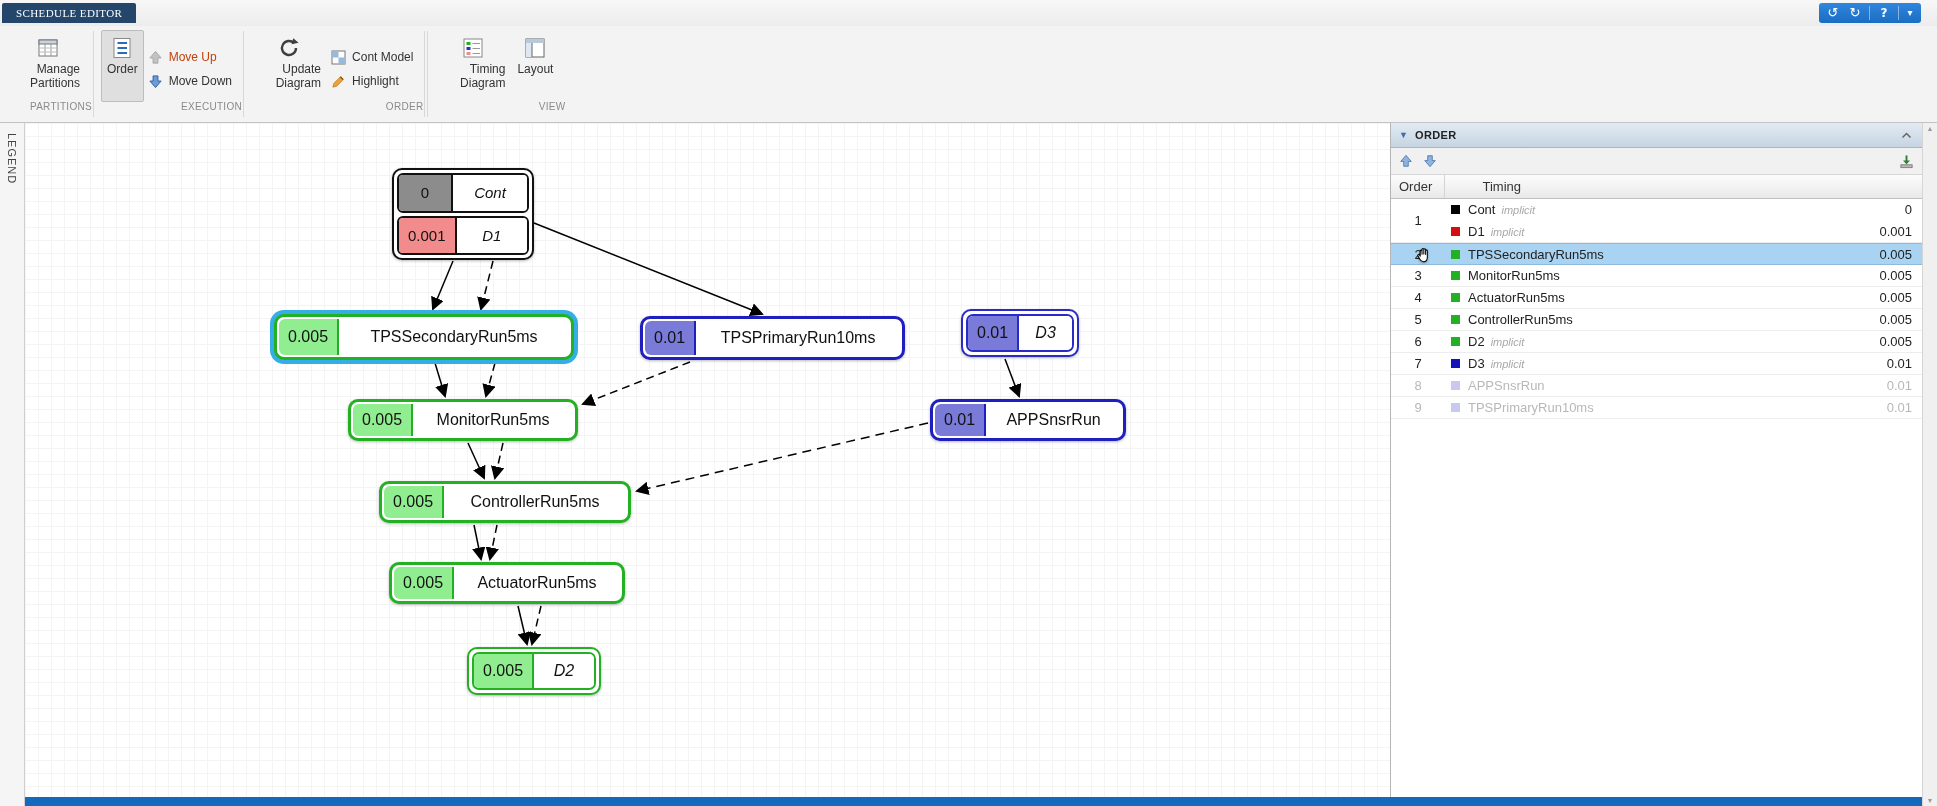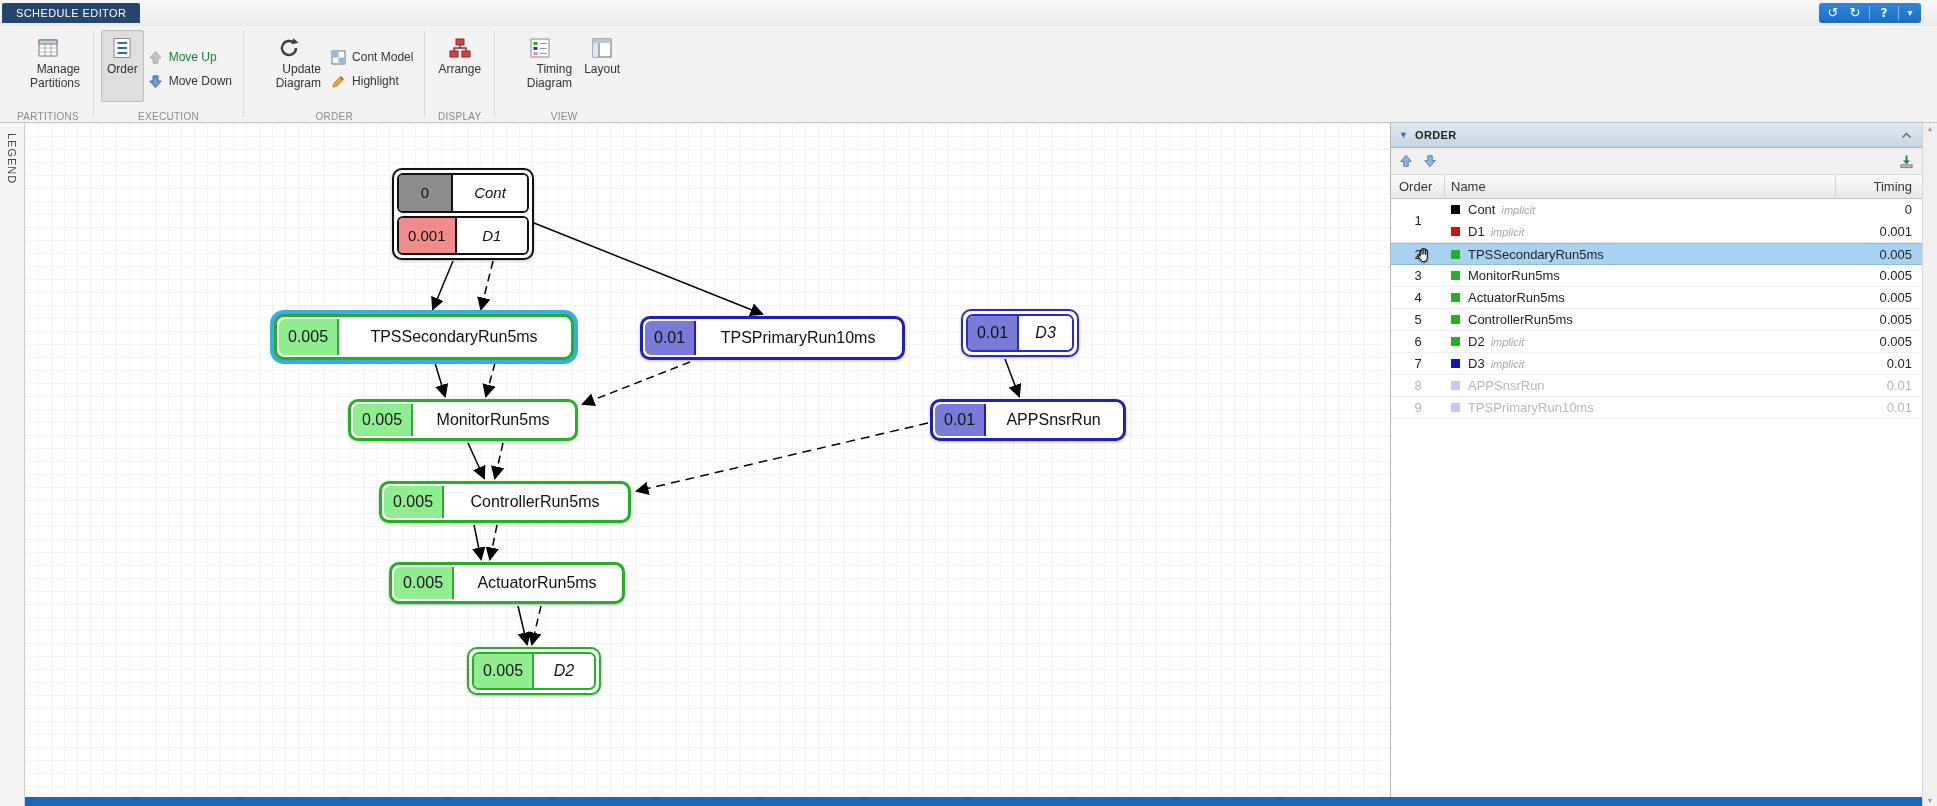--- a/index.html
+++ b/index.html
@@ -5,47 +5,47 @@
   * { box-sizing: border-box; margin: 0; padding: 0; }
   html,body { width:1937px; height:806px; }
   body { font-family:"Liberation Sans", sans-serif; background:#e8e8e8; overflow:hidden; }
   .app { position:relative; width:1937px; height:806px; background:#f0f0f0; overflow:hidden; }
 
   
   .titlebar { position:absolute; left:0; top:0; right:0; height:26px;
               background:linear-gradient(#f7f7f7,#ececec); border-bottom:0; }
   .tab { position:absolute; left:2px; top:3px; height:20px; padding:0 14px;
          background:#24466b; color:#fff; font-size:11px; letter-spacing:.4px;
-         display:flex; align-items:center; border-radius:2px 2px 0 0; }
+         display:flex; align-items:center; border-radius:2px 2px 0 0;font-family:Liberation Serif, serif; }
   .qat { position:absolute; right:16px; top:3px; height:20px; padding:0 4px;
          background:linear-gradient(#2f86dd,#1a6dc2); border-radius:3px;
          display:flex; align-items:center; gap:2px; }
   .qbtn { color:#fff; font-size:13px; line-height:18px; width:20px; text-align:center;
           font-family:"DejaVu Sans", sans-serif; cursor:default; }
   .qbtn.small { font-size:10px; width:14px; }
   .qhelp { font-size:12px; font-weight:bold; }
   .qsep { width:1px; height:14px; background:rgba(255,255,255,.45); margin:0 2px; }
 
   
   .toolstrip { position:absolute; left:0; top:26px; right:0; height:97px;
                background:#f3f3f3; border-bottom:1px solid #c3c3c3;
                display:flex; align-items:stretch; padding-left:4px; }
   .tgroup { position:relative; display:flex; align-items:flex-start; padding:4px 6px 16px 6px; }
-  .tgroup-label { position:absolute; left:0; right:0; bottom:0; text-align:center;
+  .tgroup-label { position:absolute; left:0; right:0; bottom:10px; text-align:right;
                   font-size:10px; color:#8a8a8a; letter-spacing:.3px; }
   .vsep { width:1px; background:#d8d8d8; margin:5px 1px; }
   .bigbtn { display:flex; flex-direction:column; align-items:center; gap:3px;
             background:transparent; border:1px solid transparent; border-radius:2px;
             padding:5px 5px 2px 5px; font-size:12px; color:#333; height:72px; cursor:default; }
   .bigbtn .blabel { text-align:right; line-height:1.15; max-width:64px; }
   .bigbtn.active { background:#dfdfdf; border-color:#bdbdbd; }
   .vstack { display:flex; flex-direction:column; justify-content:center; gap:9px; padding:6px 4px 0 4px; height:72px; }
   .smallbtn { display:flex; align-items:center; gap:6px; font-size:12px; color:#333;
               background:transparent; border:none; cursor:default; white-space:nowrap; }
-  .smallbtn.disabled { color:#15803d; }
+  .smallbtn.disabled { color:#c2410c; }
   .icon { display:inline-flex; align-items:center; justify-content:center; }
 
   
   .workarea { position:absolute; left:0; top:123px; right:0; bottom:0; }
   .legendstrip { position:absolute; left:0; top:0; width:25px; bottom:0;
                  background:#f5f5f5; border-right:1px solid #d0d0d0; }
   .legendstrip span { display:block; margin:10px auto 0 auto; writing-mode:vertical-rl;
                       text-orientation:sideways; font-size:11px; color:#444; letter-spacing:1px; }
 
   .canvas { position:absolute; left:25px; top:0; right:547px; bottom:9px; background:#fff;
@@ -226,34 +226,20 @@
               </svg>
           </span>
           <span>Highlight</span>
         </button>
       </div>
       <div class="tgroup-label">ORDER</div>
     </div>
 
     <div class="vsep"></div>
 
-    <div class="tgroup">
-      <button class="bigbtn">
-        <span class="icon">
-          <svg width="24" height="24" viewBox="0 0 24 24">
-              <path d="M12 9 V12 M6 15 V12 H18 V15" stroke="#8f2525" fill="none" stroke-width="1.4"></path>
-              <rect x="8" y="3" width="8" height="6" fill="#cc4444" stroke="#8f2525"></rect>
-              <rect x="2" y="15" width="8" height="6" fill="#cc4444" stroke="#8f2525"></rect>
-              <rect x="14" y="15" width="8" height="6" fill="#cc4444" stroke="#8f2525"></rect>
-            </svg>
-        </span>
-        <span class="blabel">Arrange</span>
-      </button>
-      <div class="tgroup-label">DISPLAY</div>
-    </div>
 
     <div class="vsep"></div>
 
     <div class="tgroup">
       <button class="bigbtn">
         <span class="icon">
           <svg width="24" height="24" viewBox="0 0 24 24">
               <rect x="3" y="3" width="18" height="18" fill="#fff" stroke="#888"></rect>
               <rect x="5.5" y="6" width="4" height="3" fill="#23b123"></rect>
               <rect x="5.5" y="11" width="4" height="3" fill="#2d2dc8"></rect>
@@ -408,21 +394,20 @@
           <svg width="15" height="15" viewBox="0 0 16 16">
               <rect x="2" y="11.5" width="12" height="3" fill="#b8b8b8" stroke="#808080"></rect>
               <path d="M8 1.5 V7.5" stroke="#2e7d32" stroke-width="2"></path>
               <polygon points="4.3,7 11.7,7 8,11" fill="#2e7d32"></polygon>
             </svg>
         </span>
       </div>
 
       <div class="thead">
         <div class="c-order">Order</div>
-        <div class="c-name">Name</div>
         <div class="c-trig">Timing</div>
       </div>
 
       <div class="trow double">
         <div class="c-order">1</div>
         <div class="entries">
           <div class="entry">
             <span class="sq" style="background-color: rgb(0, 0, 0);"></span>
             <span>Cont</span>
             <span class="imp">implicit</span>

